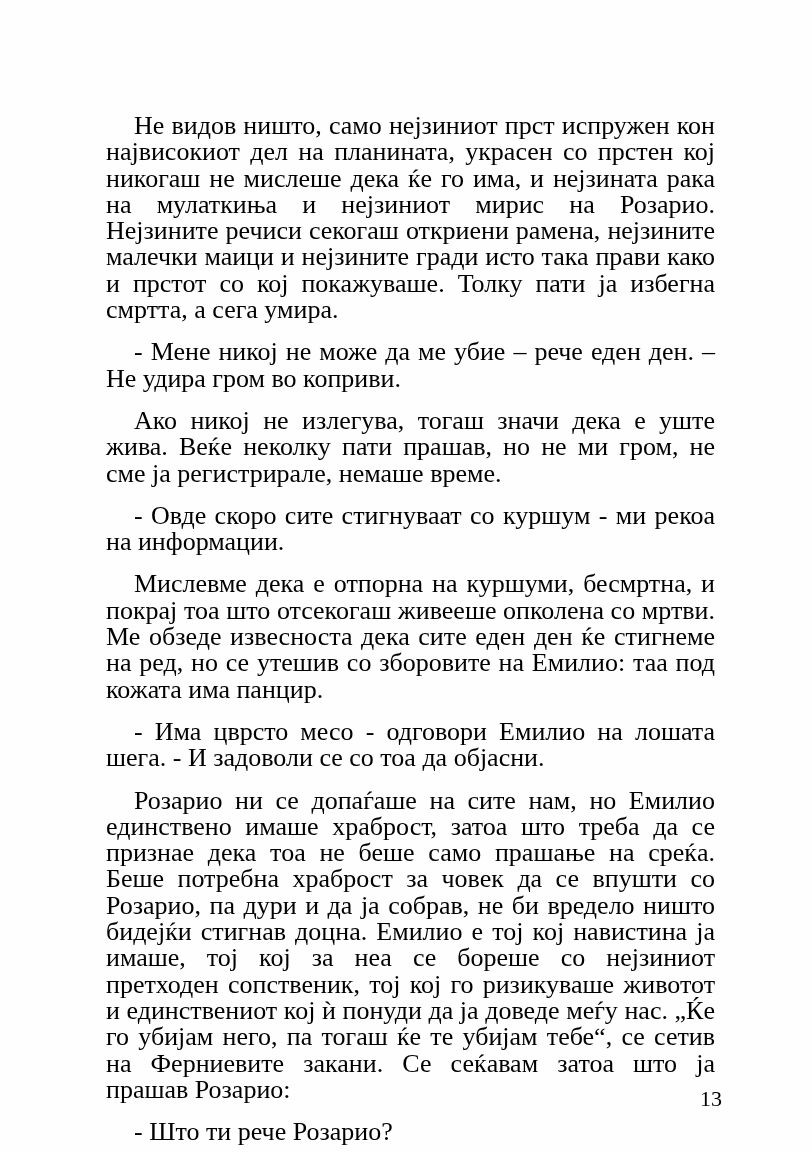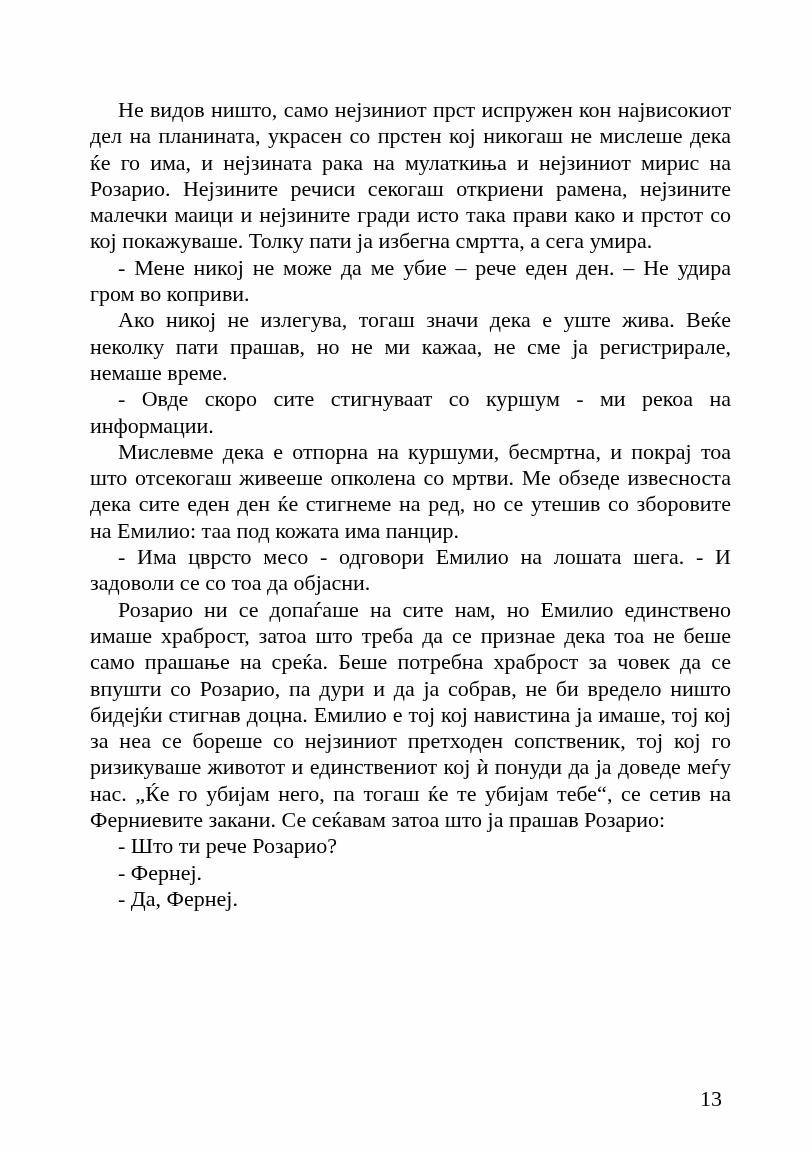--- a/index.html
+++ b/index.html
@@ -23,23 +23,23 @@
     height: 1152px;
     background: #fefefe;
   }
   .text-block {
     position: absolute;
     left: 90px;
     top: 97px;
     width: 641px;
   }
   .para {
-    margin: 0;
+    margin: 16px;
     padding: 0;
-    font-size: 22px;
+    font-size: 26px;
     line-height: 26.3px;
     text-align: justify;
     text-indent: 28px;
     color: #000000;
     letter-spacing: 0px;
   }
   .page-number {
     position: absolute;
     top: 1086px;
     right: 90px;
@@ -48,21 +48,21 @@
     color: #000000;
   }
 </style>
 </head>
 <body>
 
 <div class="book-page">
   <div class="text-block">
     <p class="para">Не видов ништо, само нејзиниот прст испружен кон највисо­киот дел на планината, украсен со прстен кој никогаш не мисле­ше дека ќе го има, и нејзината рака на мулаткиња и нејзиниот мирис на Розарио. Нејзините речиси секогаш откриени рамена, нејзините малечки маици и нејзините гради исто така прави како и прстот со кој покажуваше. Толку пати ја избегна смртта, а сега умира.</p>
     <p class="para">- Мене никој не може да ме убие – рече еден ден. – Не удира гром во коприви.</p>
-    <p class="para">Ако никој не излегува, тогаш значи дека е уште жива. Веќе неколку пати прашав, но не ми кажаа, не сме ја регистрирале, немаше време.</p>
+    <p class="para">Ако никој не излегува, тогаш значи дека е уште жива. Веќе неколку пати прашав, но не ми гром, не сме ја регистрирале, немаше време.</p>
     <p class="para">- Овде скоро сите стигнуваат со куршум - ми рекоа на информации.</p>
     <p class="para">Мислевме дека е отпорна на куршуми, бесмртна, и покрај тоа што отсекогаш живееше опколена со мртви. Ме обзеде извес­носта дека сите еден ден ќе стигнеме на ред, но се утешив со зборовите на Емилио: таа под кожата има панцир.</p>
     <p class="para">- Има цврсто месо - одговори Емилио на лошата шега. - И задоволи се со тоа да објасни.</p>
     <p class="para">Розарио ни се допаѓаше на сите нам, но Емилио единствено имаше храброст, затоа што треба да се признае дека тоа не беше само прашање на среќа. Беше потребна храброст за човек да се впушти со Розарио, па дури и да ја собрав, не би вредело ништо бидејќи стигнав доцна. Емилио е тој кој навистина ја имаше, тој кој за неа се бореше со нејзиниот претходен сопственик, тој кој го ризикуваше животот и единствениот кој ѝ понуди да ја доведе меѓу нас. „Ќе го убијам него, па тогаш ќе те убијам тебе“, се сетив на Ферниевите закани. Се сеќавам затоа што ја прашав Розарио:</p>
     <p class="para">- Што ти рече Розарио?</p>
     <p class="para">- Фернеј.</p>
     <p class="para">- Да, Фернеј.</p>
   </div>
   <div class="page-number">13</div>
 </div>

